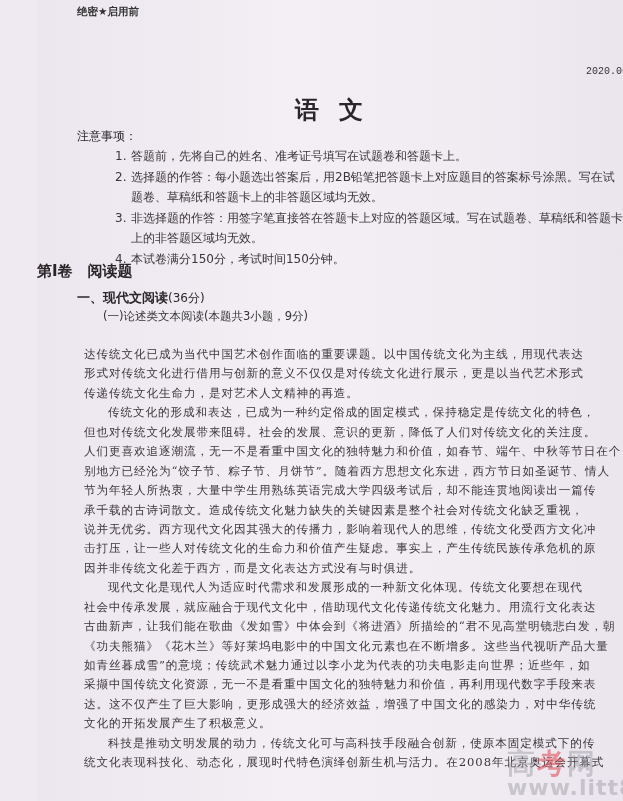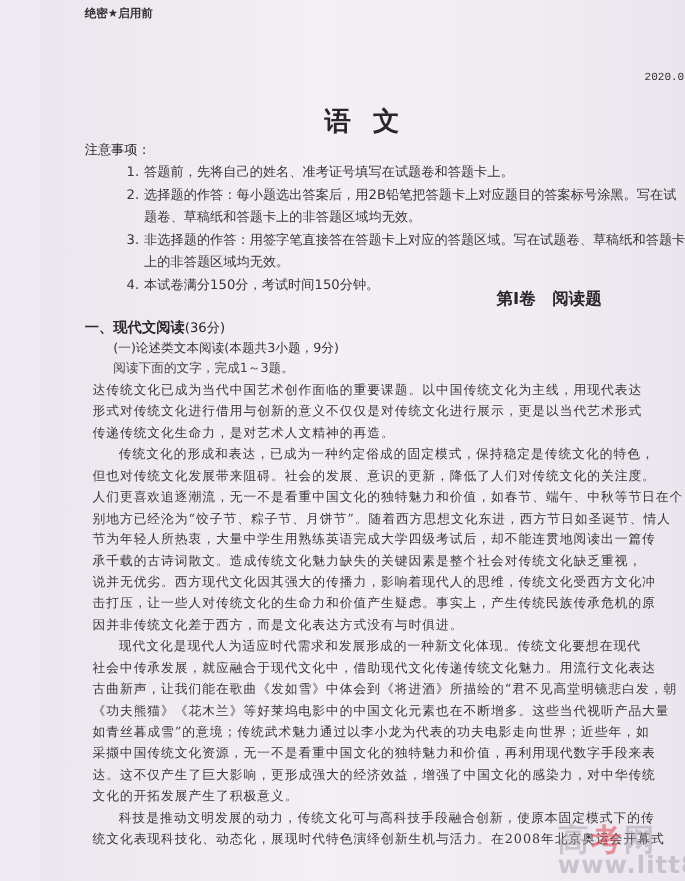--- a/index.html
+++ b/index.html
@@ -45,21 +45,21 @@
     font-family: "DejaVu Sans", sans-serif; font-size: 12px; font-weight: normal;
   }
   .notice-list {
     position: absolute; left: 78px; top: 146px; width: 510px;
     font-family: "DejaVu Sans", sans-serif; font-size: 12px; line-height: 20.5px;
     color: #3a3538; margin: 0; padding: 0; list-style: none;
   }
   .notice-list li { display: flex; }
   .notice-list .num { width: 16px; flex: none; }
   .section-title {
-    position: absolute; left: 0; width: 510px; top: 262px; text-align: right;
+    position: absolute; left: 0; width: 510px; top: 262px; text-align: left;
     font-size: 15px; font-weight: bold; font-family: "DejaVu Sans", sans-serif;
     color: #2a2528;
   }
   .part-head {
     position: absolute; left: 40px; top: 289px;
     font-family: "DejaVu Sans", sans-serif; font-size: 13px; font-weight: bold;
   }
   .part-head .pts { font-weight: normal; font-size: 12px; }
   .sub-head {
     position: absolute; left: 66px; top: 309px;
@@ -119,21 +119,20 @@
   </ul>
 
   <div class="section-title">第Ⅰ卷　阅读题</div>
 
   <div class="part-head">
     <span>一、现代文阅读</span><span class="pts">(36分)</span>
   </div>
 
   <div class="sub-head">(一)论述类文本阅读(本题共3小题，9分)</div>
 
-  <div class="instr">阅读下面的文字，完成1～3题。</div>
 
   <div class="passage" id="passage">
       <div class="line">达传统文化已成为当代中国艺术创作面临的重要课题。以中国传统文化为主线，用现代表达</div>
       <div class="line">形式对传统文化进行借用与创新的意义不仅仅是对传统文化进行展示，更是以当代艺术形式</div>
       <div class="line">传递传统文化生命力，是对艺术人文精神的再造。</div>
       <div class="line indent">传统文化的形成和表达，已成为一种约定俗成的固定模式，保持稳定是传统文化的特色，</div>
       <div class="line">但也对传统文化发展带来阻碍。社会的发展、意识的更新，降低了人们对传统文化的关注度。</div>
       <div class="line">人们更喜欢追逐潮流，无一不是看重中国文化的独特魅力和价值，如春节、端午、中秋等节日在个</div>
       <div class="line">别地方已经沦为“饺子节、粽子节、月饼节”。随着西方思想文化东进，西方节日如圣诞节、情人</div>
       <div class="line">节为年轻人所热衷，大量中学生用熟练英语完成大学四级考试后，却不能连贯地阅读出一篇传</div>

